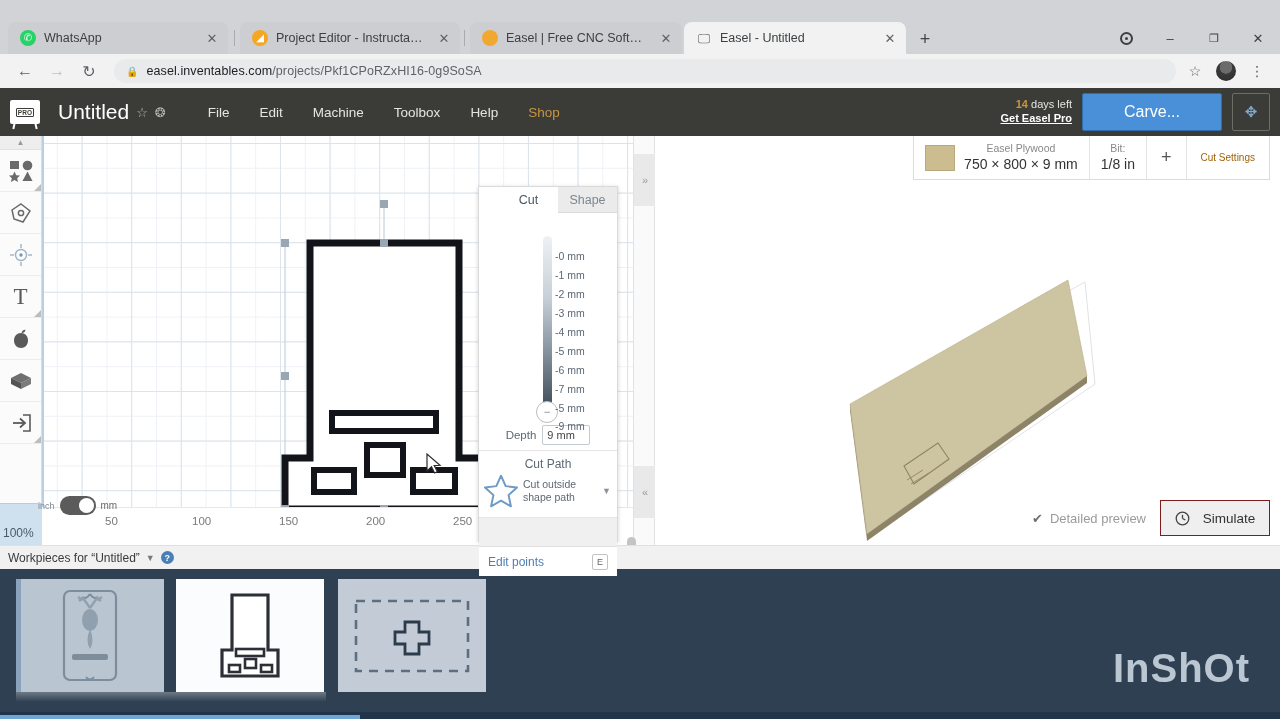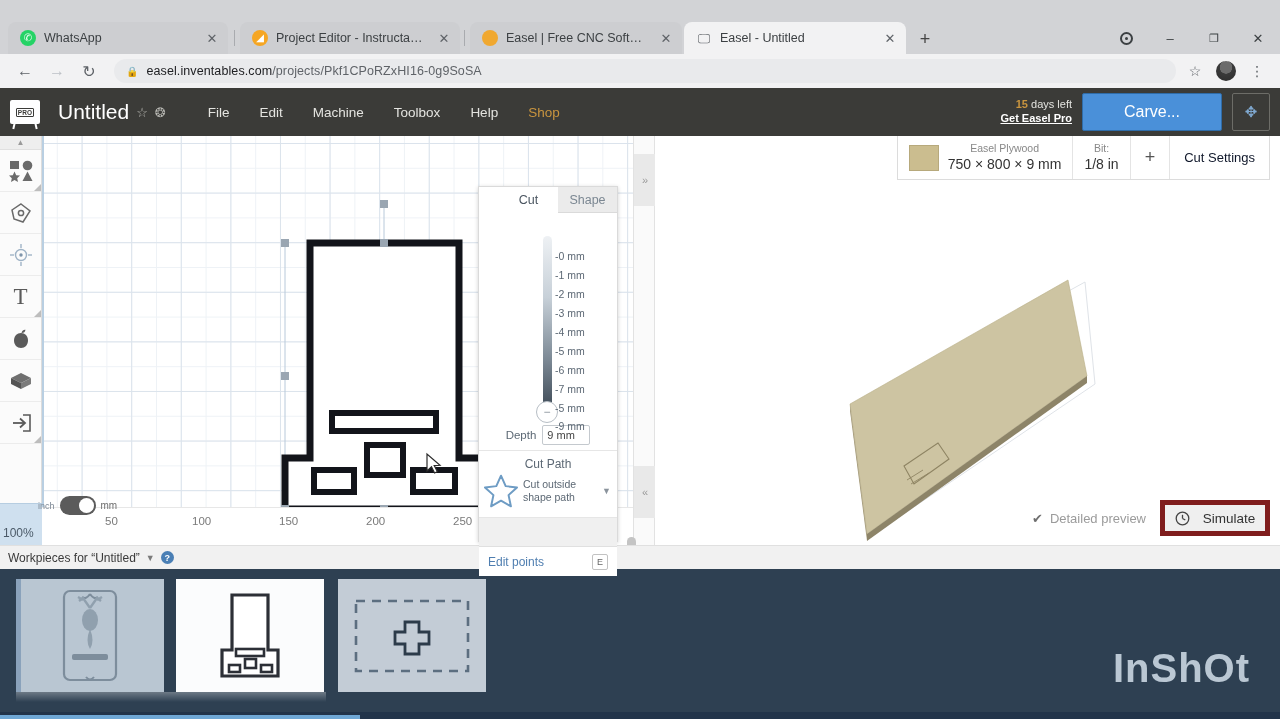--- a/index.html
+++ b/index.html
@@ -354,34 +354,34 @@
   }
   .matbar .cell:last-child { border-right: none; }
   .mat-sw {
     width: 30px; height: 26px; background: #cbbd8f;
     border: 1px solid #b7a97c; margin-right: 9px;
   }
   .mat-txt { text-align: center; line-height: 1.3; }
   .mat-txt .t1 { font-size: 10.5px; color: #888; }
   .mat-txt .t2 { font-size: 14px; color: #333; }
   .matbar .plus { font-size: 18px; color: #555; padding: 0 14px; }
-  .matbar .cutset { font-size: 13px; color: #0f172a; padding: 0 14px; }
+  .matbar .cutset { font-size: 10px; color: #a16207; padding: 0 14px; }
 
   .preview-footer {
     position: absolute; right: 10px; bottom: 9px;
     display: flex; align-items: center; gap: 14px;
   }
   .detailed {
     display: flex; align-items: center; gap: 7px;
     font-size: 13px; color: #9b9b9b;
   }
   .detailed .check { color: #6f6f6f; font-size: 13px; }
   .sim-btn {
     width: 110px; height: 36px; background: #efefef;
-    border: 5px solid #7f1d1d; display: flex;
+    border: 1px solid #7f1d1d; display: flex;
     align-items: center; justify-content: center; gap: 13px;
     font-size: 13.5px; color: #333;
   }
 
   
   .wp-header {
     position: absolute; left: 0; top: 545px; width: 1280px; height: 24px;
     background: #f1f1f1; display: flex; align-items: center;
     padding-left: 8px; gap: 6px; border-top: 1px solid #e0e0e0;
   }
@@ -499,21 +499,21 @@
       <div class="menu-item">Edit</div>
       <div class="menu-item">Machine</div>
       <div class="menu-item">Toolbox</div>
       <div class="menu-item">Help</div>
       <div class="menu-item shop">Shop</div>
     </div>
 
     <div class="hdr-right">
       <div class="trial">
         <div class="days">
-          <b>15</b>
+          <b>14</b>
           <span>days left</span>
         </div>
         <div class="getpro">Get Easel Pro</div>
       </div>
       <div class="carve-btn">Carve...</div>
       <div class="fit-btn">✥</div>
     </div>
   </div>
 
   <div class="left-rail">

